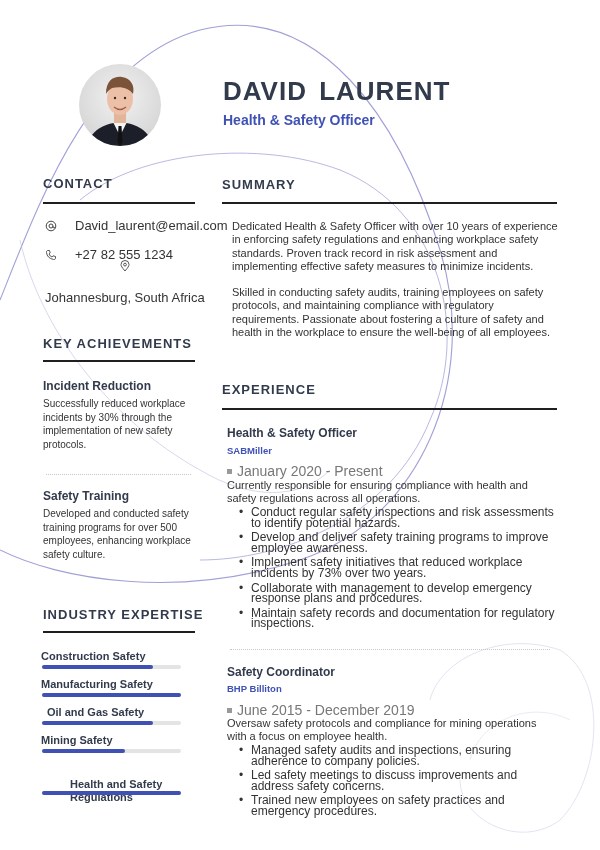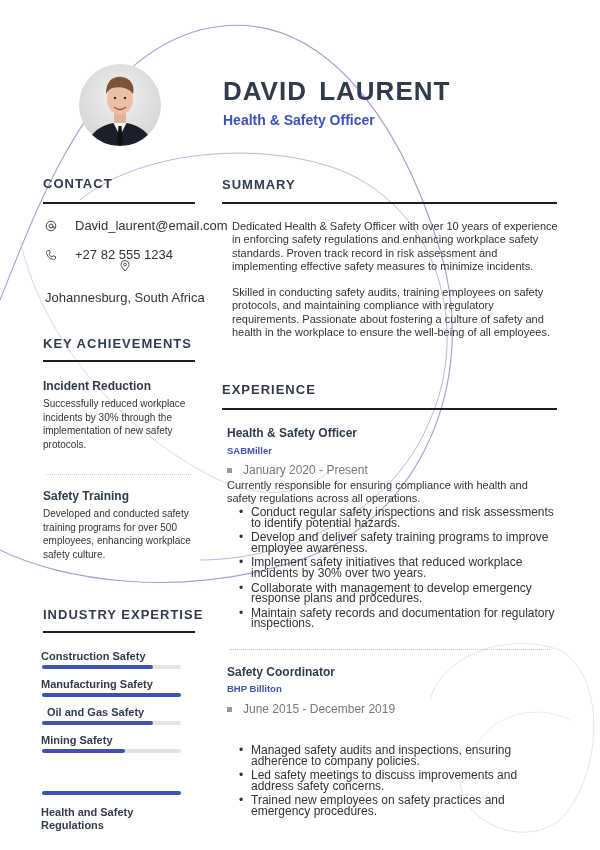--- a/index.html
+++ b/index.html
@@ -44,21 +44,21 @@
   .skill-label { position: absolute; left: 41px; font-size: 11px; font-weight: bold; color: #323b4c; line-height: 13px; width: 140px; }
   .skill-track { position: absolute; left: 42px; width: 139px; height: 4px; border-radius: 2px; background: #e4e4e4; }
   .skill-fill { height: 4px; border-radius: 2px; background: #3f51b5; }
 
   
   .summary-p { position: absolute; left: 232px; width: 330px; font-size: 11px; line-height: 13.3px; color: #333; }
 
   
   .job-title { position: absolute; left: 227px; font-size: 12px; font-weight: bold; color: #323b4c; }
   .company { position: absolute; left: 227px; font-size: 9.5px; font-weight: bold; color: #3f51b5; }
-  .dates { position: absolute; left: 227px; font-size: 12px; color: #777; display: flex; align-items: center; gap: 11px; }
+  .dates { position: absolute; left: 227px; font-size: 14px; color: #777; display: flex; align-items: center; gap: 5px; }
   .cal { width: 5px; height: 5px; background: #999; display: inline-block; }
   .job-summary { position: absolute; left: 227px; width: 330px; font-size: 11px; line-height: 13.3px; color: #333; }
   .bullets { position: absolute; left: 251px; width: 305px; list-style: none; }
   .bullets li { position: relative; font-size: 12px; line-height: 10.5px; color: #333; margin-bottom: 4.2px; }
   .bullets li::before { content: "•"; position: absolute; left: -12px; top: 0; color: #333; }
 </style>
 </head>
 <body>
 
 <svg class="deco" viewBox="0 0 600 850">
@@ -138,21 +138,21 @@
   <div class="skill-label" style="top:706px;margin-left:6px;">Oil and Gas Safety</div>
   <div class="skill-track" style="top:721px;">
       <div class="skill-fill" style="width:80%;"></div>
     </div>
 
   <div class="skill-label" style="top:734px;">Mining Safety</div>
   <div class="skill-track" style="top:749px;">
       <div class="skill-fill" style="width:60%;"></div>
     </div>
 
-  <div class="skill-label" style="top:806px; width:100px;">Health and Safety Regulations</div>
+  <div class="skill-label" style="top:778px; width:100px;margin-left:29px;">Health and Safety Regulations</div>
   <div class="skill-track" style="top:791px;">
       <div class="skill-fill" style="width:100%;"></div>
     </div>
 
   <div class="section-title" style="left:222px; top:177px;">SUMMARY</div>
   <div class="rule" style="left:222px; top:202px; width:335px;"></div>
   <div class="summary-p" style="top:220px;">Dedicated Health &amp; Safety Officer with over 10 years of experience in enforcing safety regulations and enhancing workplace safety standards. Proven track record in risk assessment and implementing effective safety measures to minimize incidents.</div>
   <div class="summary-p" style="top:286px;">Skilled in conducting safety audits, training employees on safety protocols, and maintaining compliance with regulatory requirements. Passionate about fostering a culture of safety and health in the workplace to ensure the well-being of all employees.</div>
 
   <div class="section-title" style="left:222px; top:382px;">EXPERIENCE</div>
@@ -161,32 +161,33 @@
   <div class="job-title" style="top:426px;">Health &amp; Safety Officer</div>
   <div class="company" style="top:445px;">SABMiller</div>
   <div class="dates" style="top:463px;">
     <span class="cal"></span>
     <span>January 2020 - Present</span>
   </div>
   <div class="job-summary" style="top:479px;">Currently responsible for ensuring compliance with health and safety regulations across all operations.</div>
   <ul class="bullets" style="top:507px;">
     <li>Conduct regular safety inspections and risk assessments to identify potential hazards.</li>
     <li>Develop and deliver safety training programs to improve employee awareness.</li>
-    <li>Implement safety initiatives that reduced workplace incidents by 30% over two years.</li>
+    <li>Implement safety initiatives that reduced workplace incidents by 73% over two years.</li>
     <li>Collaborate with management to develop emergency response plans and procedures.</li>
     <li>Maintain safety records and documentation for regulatory inspections.</li>
   </ul>
 
   <div class="dotted" style="left:230px; top:649px; width:320px;"></div>
 
   <div class="job-title" style="top:665px;">Safety Coordinator</div>
   <div class="company" style="top:683px;">BHP Billiton</div>
   <div class="dates" style="top:702px;">
     <span class="cal"></span>
     <span>June 2015 - December 2019</span>
   </div>
+  <div class="job-summary" style="top:717px;">Oversaw safety protocols and compliance for mining operations with a focus on employee health.</div>
   <ul class="bullets" style="top:745px;">
     <li>Managed safety audits and inspections, ensuring adherence to company policies.</li>
     <li>Led safety meetings to discuss improvements and address safety concerns.</li>
     <li>Trained new employees on safety practices and emergency procedures.</li>
   </ul>
 
 </div>
 
 </body></html>

